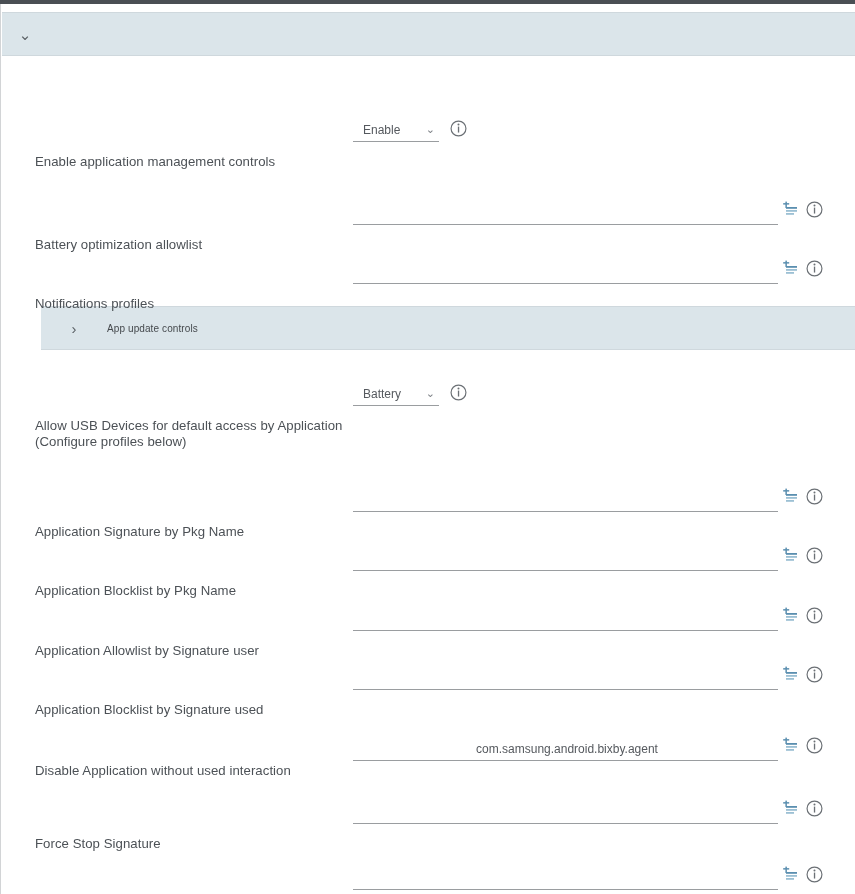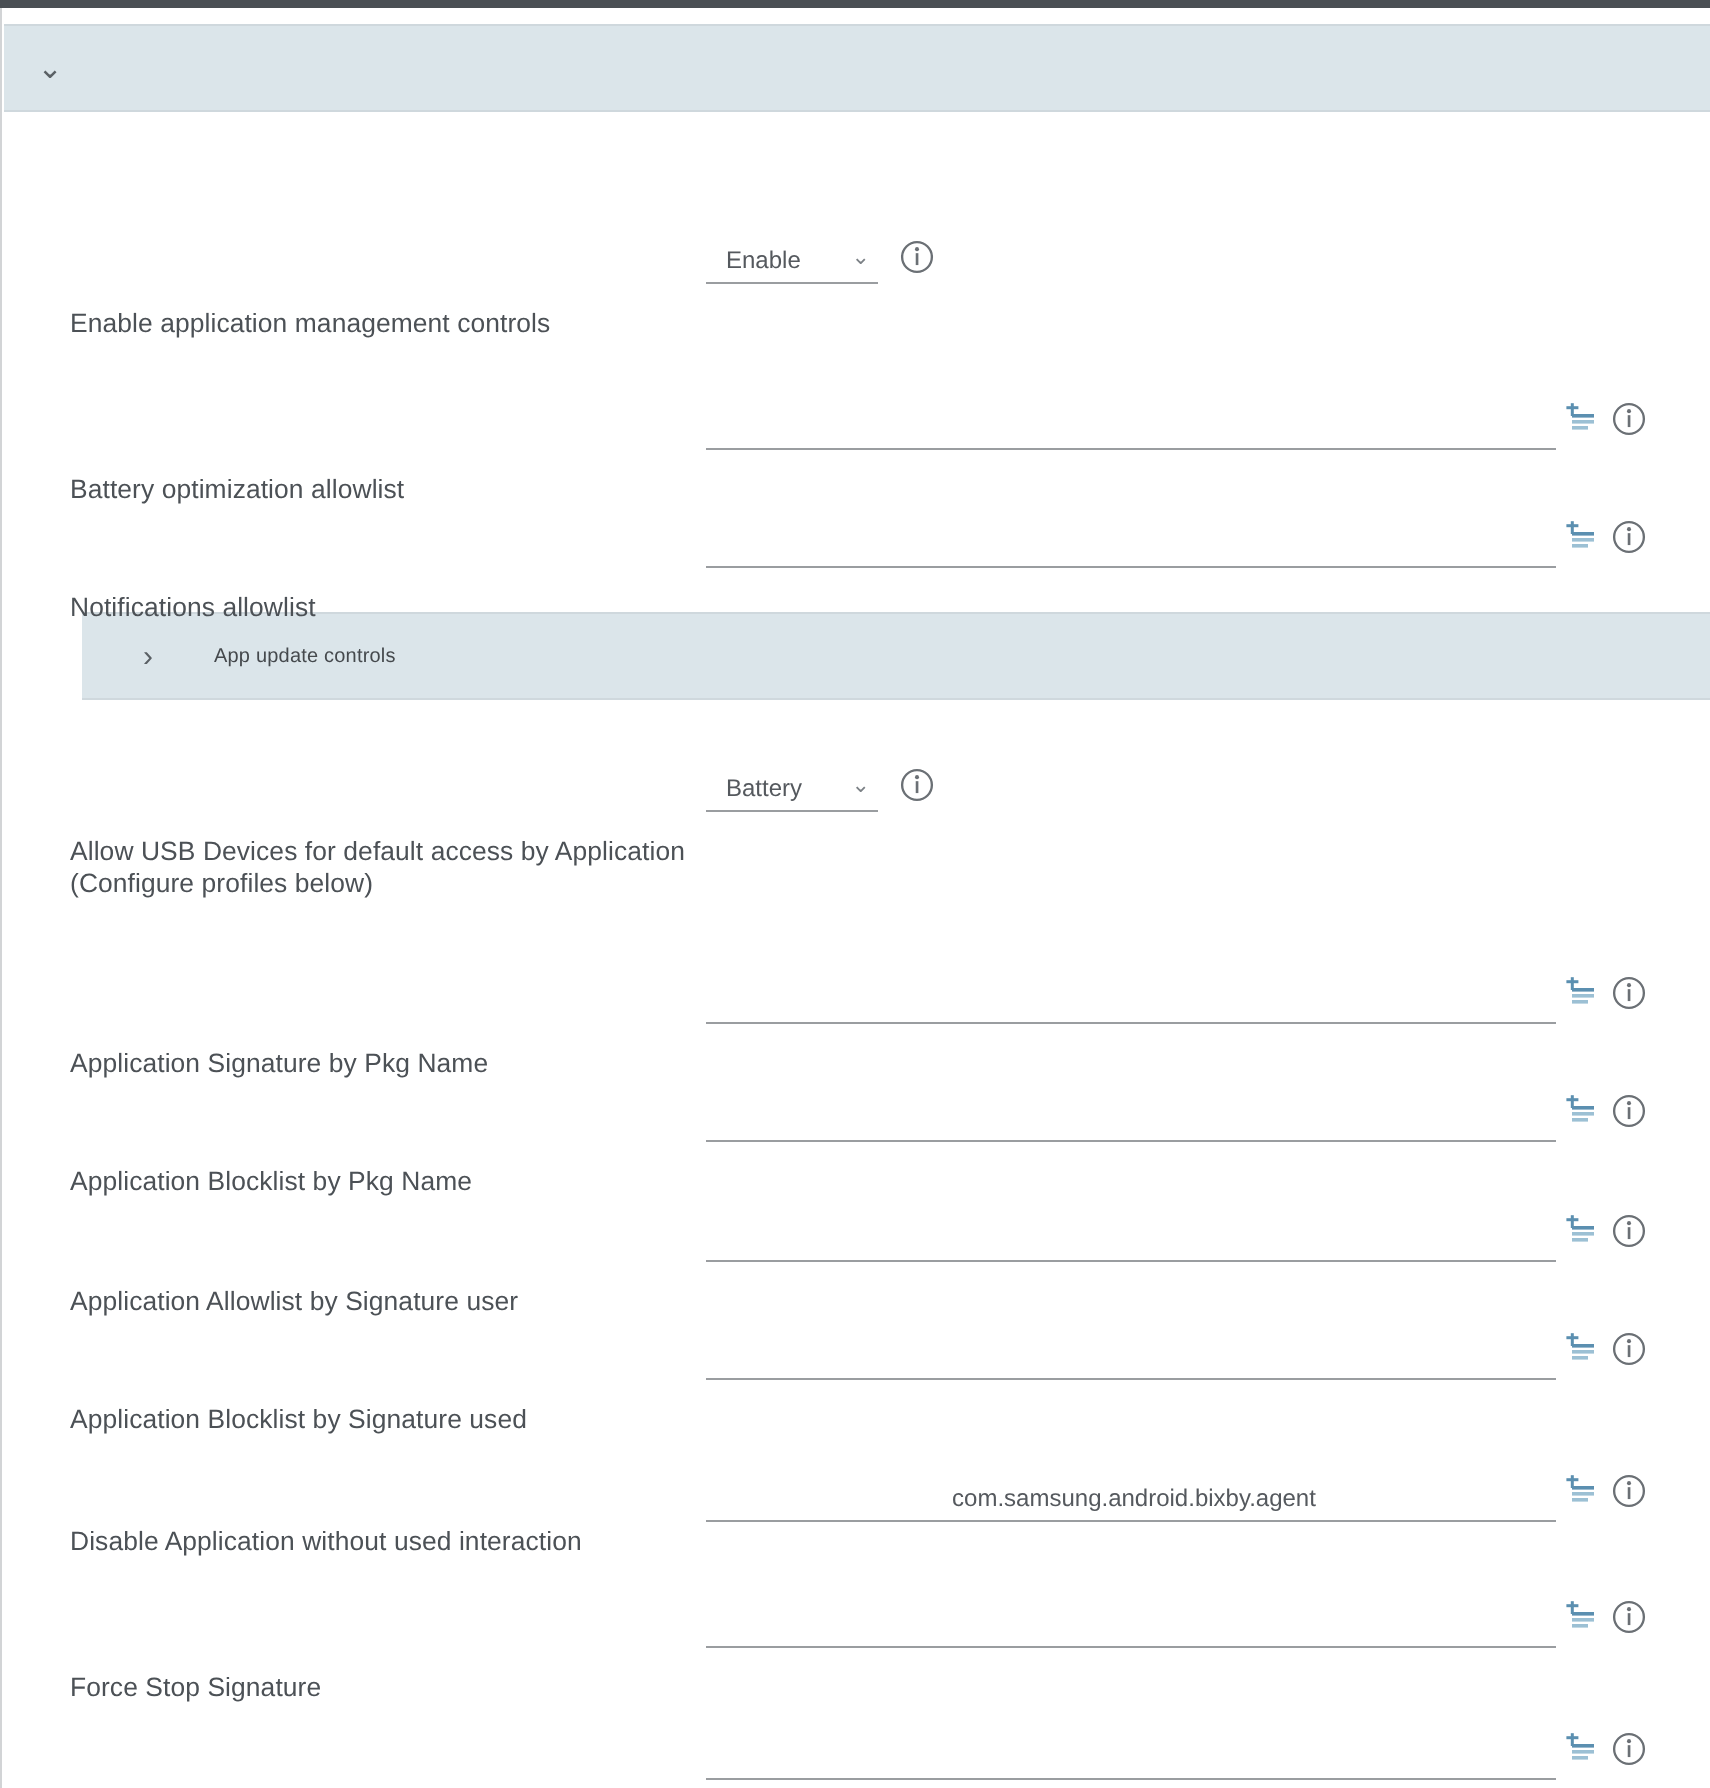--- a/index.html
+++ b/index.html
@@ -188,21 +188,21 @@
       </svg>
       <svg class="info-icon" viewBox="0 0 16 16">
         <circle cx="8" cy="8" r="7" fill="none" stroke="#6b7075" stroke-width="1.1"></circle>
         <circle cx="8" cy="4.3" r="0.95" fill="#6b7075"></circle>
         <rect x="7.4" y="6.2" width="1.25" height="5.6" fill="#6b7075"></rect>
       </svg>
     </div>
   </div>
 
   <div class="row" style="top:260px">
-    <div class="label">Notifications allowlist</div>
+    <div class="label">Notifications profiles</div>
     <div class="field text" style="top:-4px">
       <span class="value"></span>
     </div>
     <div class="icon-pair" style="left:780px; top:-5px">
       <svg class="list-add-icon" viewBox="0 0 18 18">
         <rect x="4" y="7" width="11" height="1.8" fill="#5b8fb0"></rect>
         <rect x="4" y="10" width="11" height="1.8" fill="#9cc0d4"></rect>
         <rect x="4" y="13" width="8" height="1.8" fill="#9cc0d4"></rect>
         <rect x="3.4" y="1.6" width="1.5" height="6.4" fill="#5b8fb0"></rect>
         <rect x="1.2" y="3.1" width="6" height="1.5" fill="#5b8fb0"></rect>

